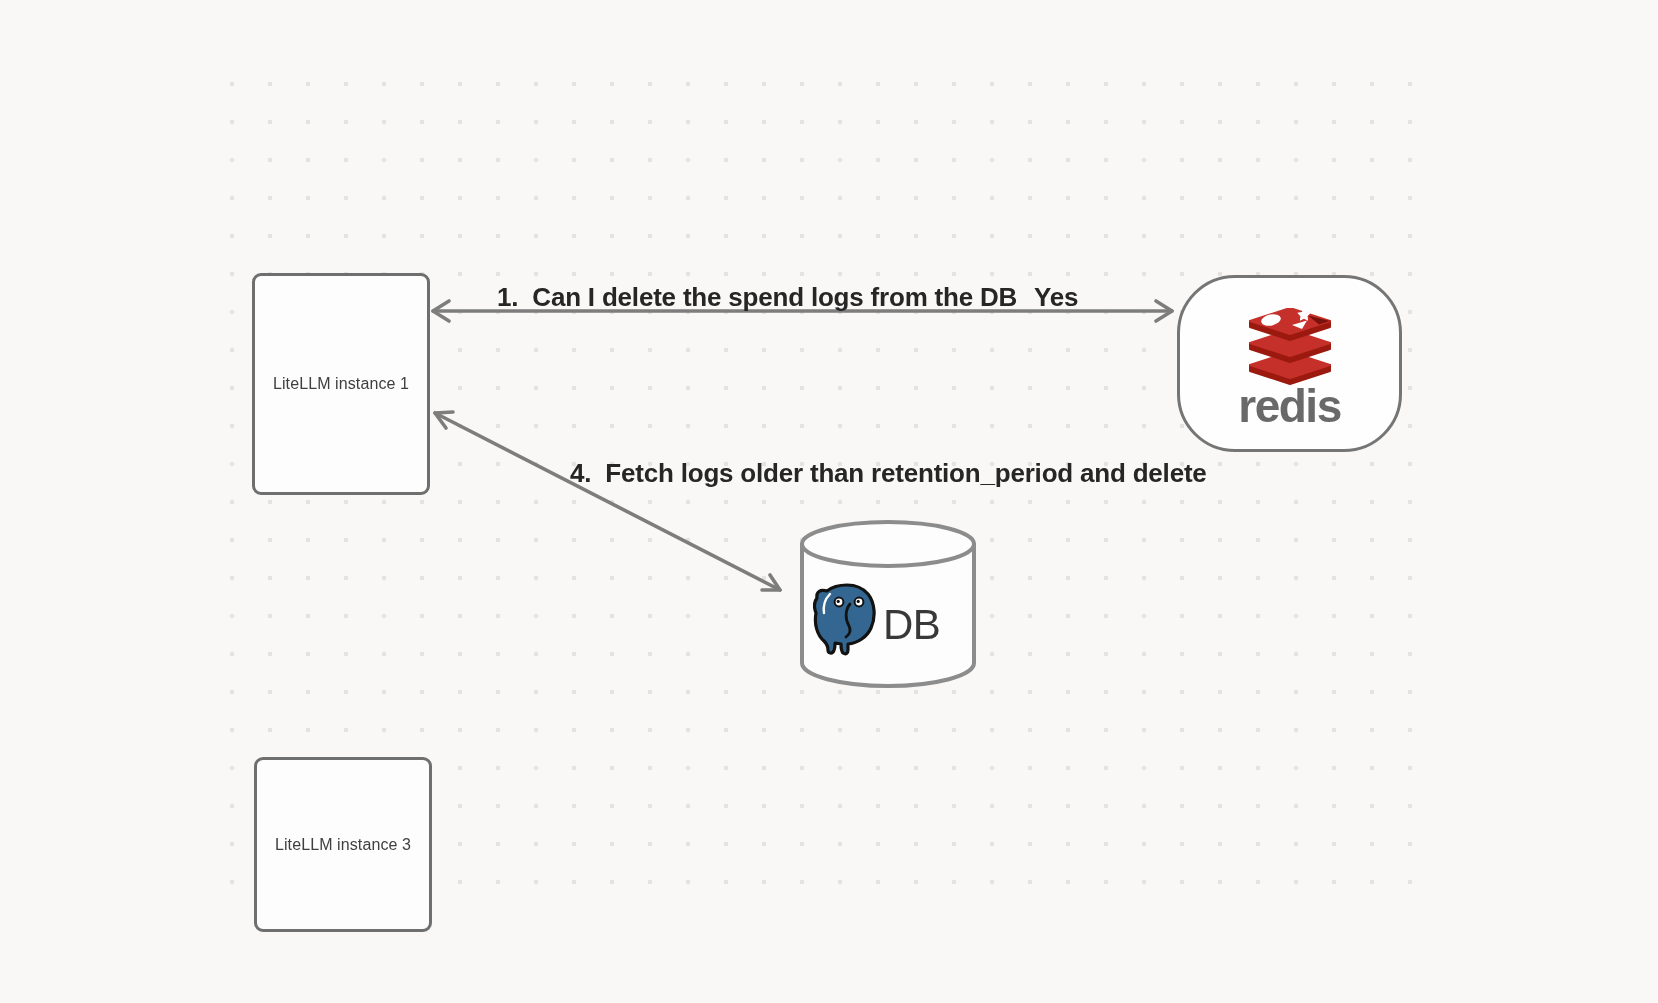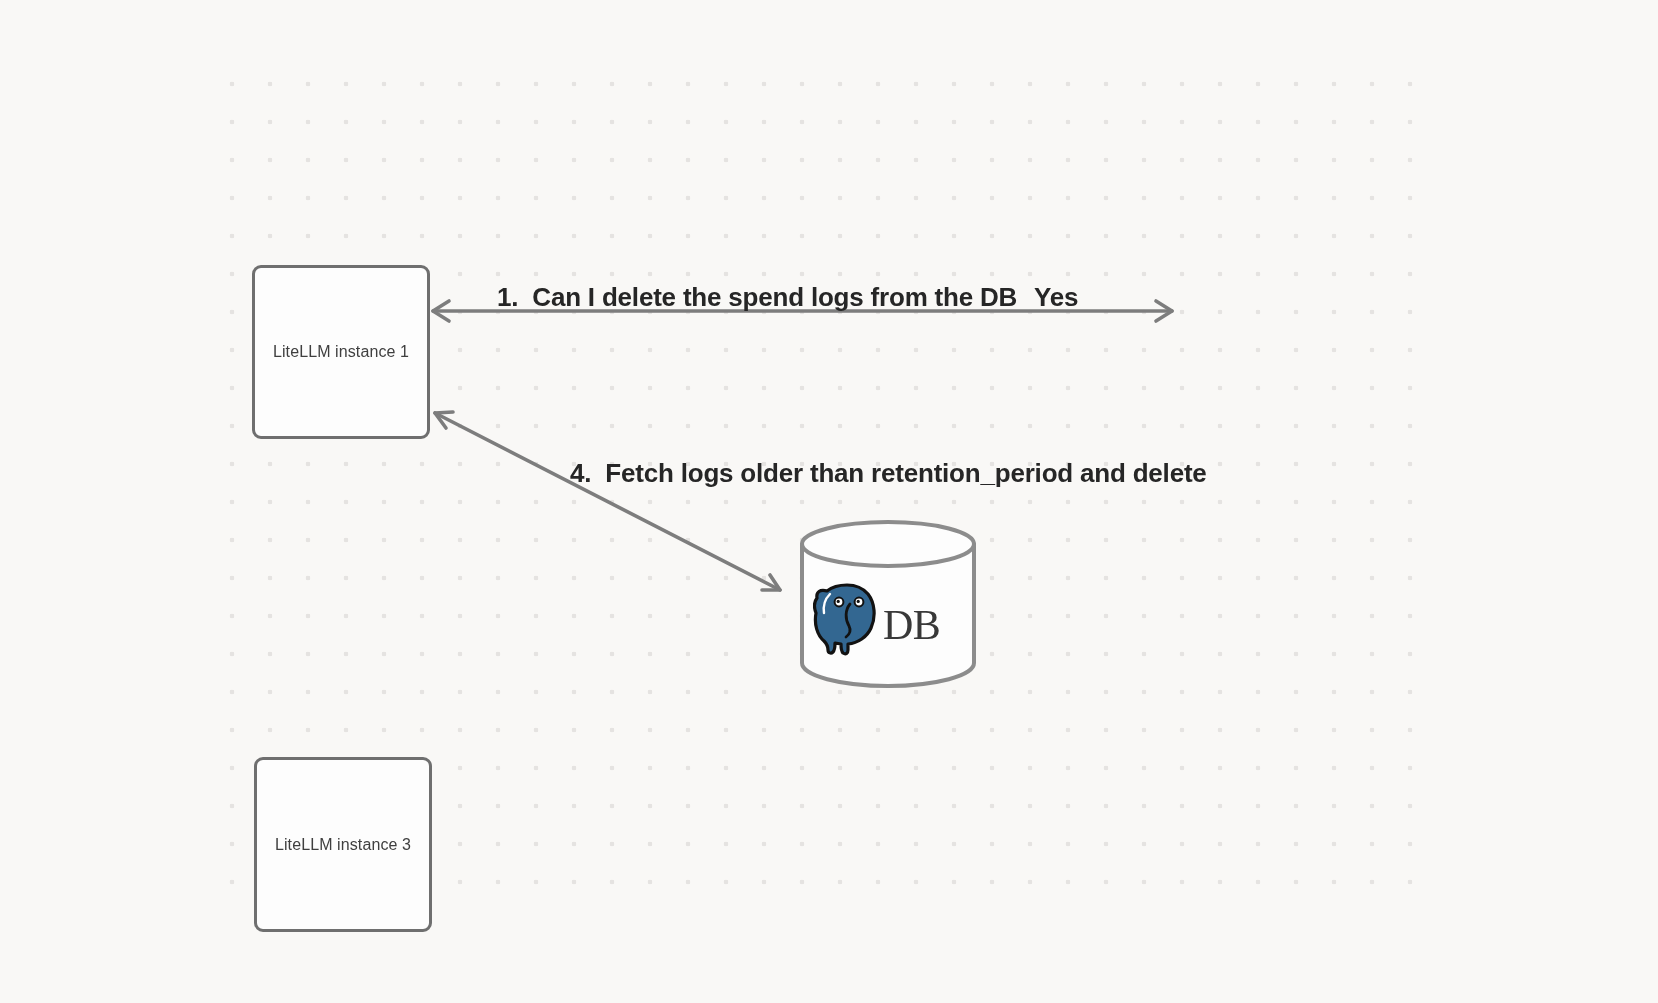--- a/index.html
+++ b/index.html
@@ -26,36 +26,36 @@
   .redis-node{
     position:absolute;box-sizing:border-box;background:#fefefe;
     border:3px solid #757575;border-radius:58px;
     display:flex;flex-direction:column;align-items:center;
   }
   .redis-logo{margin-top:30px;display:block;}
   .redis-word{
     font-size:46px;font-weight:700;color:#696969;line-height:0.85;
     letter-spacing:-1.5px;margin-top:1px;
   }
-  .db-node{position:absolute;font-family:Liberation Serif, serif;}
+  .db-node{position:absolute;}
   .db-cyl{position:absolute;left:0;top:0;display:block;}
   .pg-logo{position:absolute;left:14px;top:63px;display:block;}
   .db-label{
     position:absolute;left:84px;top:85px;font-size:42px;font-weight:400;
     color:#383838;line-height:1;letter-spacing:-0.5px;
   }
 </style>
 </head>
 <body>
 
 <div class="canvas">
 
   <div class="dotgrid"></div>
 
-  <div class="node" style="left:252px;top:265px;width:178px;height:174px">
+  <div class="node" style="left:252px;top:273px;width:178px;height:222px">
     <span class="boxlabel">LiteLLM instance 1</span>
   </div>
 
 
   <div class="node" style="left:254px;top:757px;width:178px;height:175px">
     <span class="boxlabel">LiteLLM instance 3</span>
   </div>
 
   <svg class="arrows" width="1658" height="1003" viewBox="0 0 1658 1003">
     <g stroke="#7d7d7d" stroke-width="3.6" fill="none" stroke-linecap="round" stroke-linejoin="round">
@@ -69,20 +69,41 @@
         <path d="M453 412 L435 413 L446 428"></path>
         <path d="M762 590 L780 590 L770 575"></path>
       </g>
     </g>
   </svg>
 
   <div class="anno" style="left:497px;top:284px">1.  Can I delete the spend logs from the DB</div>
   <div class="anno" style="left:1034px;top:284px">Yes</div>
   <div class="anno" style="left:570px;top:460px">4.  Fetch logs older than retention_period and delete</div>
 
+  <div class="redis-node" style="left:1177px;top:275px;width:225px;height:177px">
+    <svg class="redis-logo" width="82" height="78" viewBox="0 0 80 78">
+      <g stroke-linejoin="round">
+
+        <path d="M0 57 L0 63 L40 76 L80 63 L80 57 L40 70 Z" fill="#9B190F" stroke="#9B190F" stroke-width="2"></path>
+        <path d="M0 57 L40 44 L80 57 L40 70 Z" fill="#C6302B" stroke="#C6302B" stroke-width="2"></path>
+
+        <path d="M0 35 L0 41 L40 54 L80 41 L80 35 L40 48 Z" fill="#9B190F" stroke="#9B190F" stroke-width="2"></path>
+        <path d="M0 35 L40 22 L80 35 L40 48 Z" fill="#C6302B" stroke="#C6302B" stroke-width="2"></path>
+
+        <path d="M0 13 L0 19 L40 32 L80 19 L80 13 L40 26 Z" fill="#9B190F" stroke="#9B190F" stroke-width="2"></path>
+        <path d="M0 13 L40 0 L80 13 L40 26 Z" fill="#C6302B" stroke="#C6302B" stroke-width="2"></path>
+      </g>
+
+      <ellipse cx="21" cy="12" rx="10" ry="5.5" fill="#ffffff" transform="rotate(-12 21 12)"></ellipse>
+      <polygon fill="#ffffff" points="54,0 56.2,3.9 60.7,4.8 57.6,8.2 58.1,12.7 54,10.8 49.9,12.7 50.4,8.2 47.3,4.8 51.8,3.9"></polygon>
+      <polygon fill="#ffffff" points="42,17 57,12.5 52,21"></polygon>
+      <polygon fill="#7A120B" points="80,13 58,7.5 69,16.5"></polygon>
+    </svg>
+    <div class="redis-word">redis</div>
+  </div>
 
   <div class="db-node" style="left:799px;top:519px;width:178px;height:170px">
     <svg class="db-cyl" width="178" height="170" viewBox="0 0 178 170">
       <path d="M3 25 L3 144 A86 23 0 0 0 175 144 L175 25 Z" fill="#fdfdfd" stroke="#8c8c8c" stroke-width="4" stroke-linejoin="round"></path>
       <ellipse cx="89" cy="25" rx="86" ry="22" fill="#fdfdfd" stroke="#8c8c8c" stroke-width="4"></ellipse>
     </svg>
     <svg class="pg-logo" width="70" height="74" viewBox="0 0 70 74">
       <path fill="#336791" stroke="#121212" stroke-width="3.2" stroke-linejoin="round" d="M34 3 C26 3 19 5 14 9 C7 7 3 10 4 16 C1 20 1 26 3 31 C1 42 4 53 11 59
                C14 62 15 65 15 68 C15 71 18 72 20 70 C22 68 22 64 22 61
                L28 62 C28 65 28 69 30 71 C33 73 35 71 35 68 L35 62

